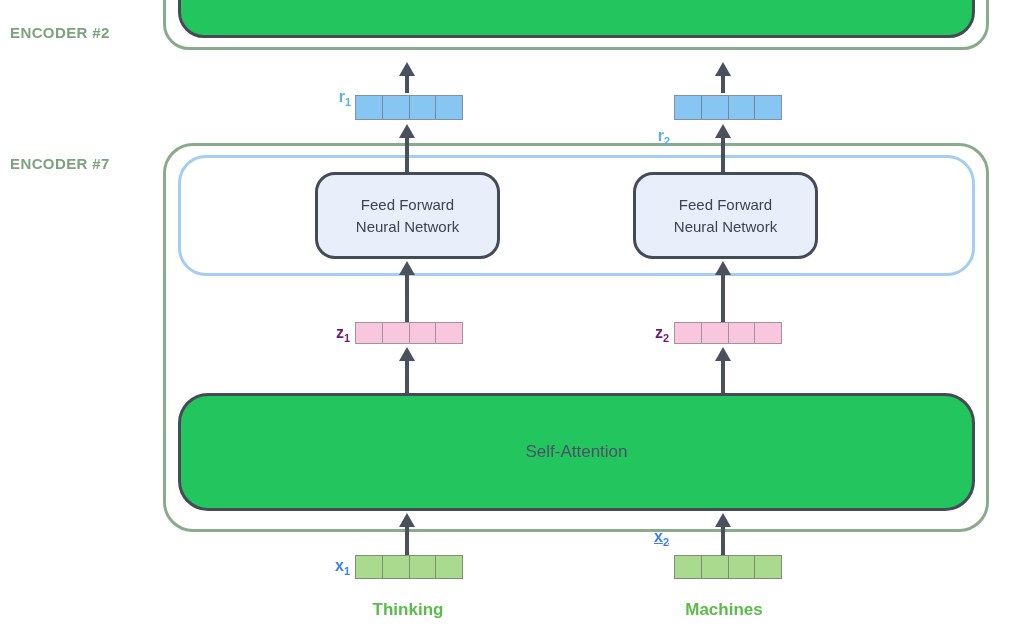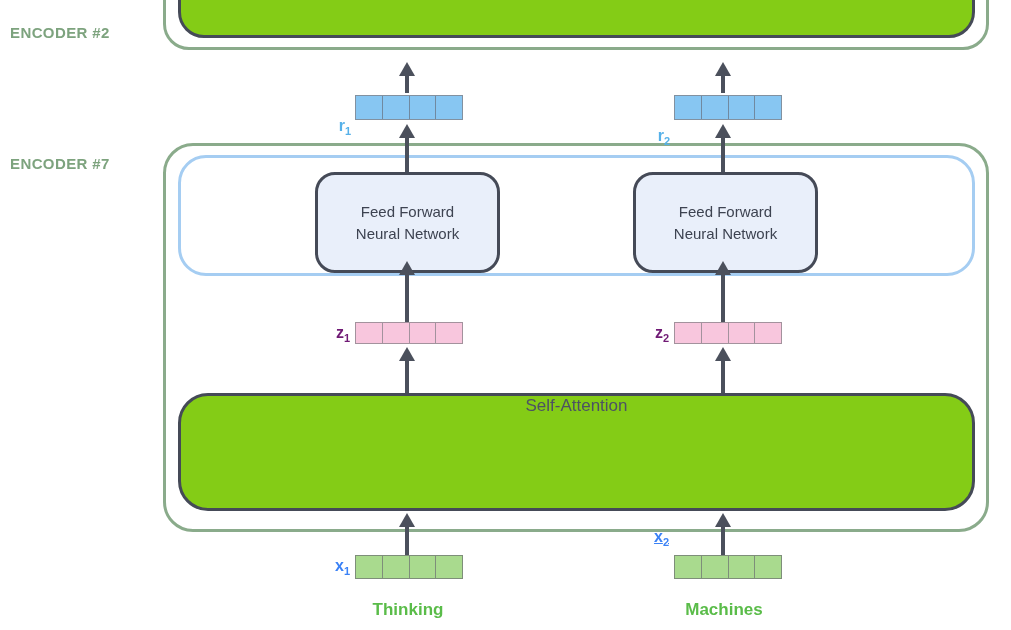--- a/index.html
+++ b/index.html
@@ -27,38 +27,39 @@
   .enc-box {
     position: absolute;
     border: 3px solid #8aab8b;
     border-radius: 26px;
     background: transparent;
     z-index: 1;
   }
   
   .peach-box {
     position: absolute;
-    background: #84cc16;
+    background: #22c55e;
     border: 3px solid #454a57;
     border-radius: 26px;
     z-index: 2;
     display: flex;
+    align-items: center;
     justify-content: center;
   }
   .blue-container {
     position: absolute;
     border: 3px solid #a5cdf2;
     border-radius: 28px;
     background: transparent;
     z-index: 2;
   }
   .ffnn {
     position: absolute;
     width: 185px;
-    height: 101px;
+    height: 87px;
     background: #e9effa;
     border: 3px solid #454a57;
     border-radius: 20px;
     z-index: 3;
     display: flex;
     flex-direction: column;
     align-items: center;
     justify-content: center;
     color: #3d4351;
     font-size: 15px;
@@ -128,21 +129,21 @@
 </style>
 </head>
 <body>
 
 <div id="canvas">
 
   <div class="enc-label" style="top:24px;">ENCODER #2</div>
   <div class="enc-box" style="left:163px; top:-64px; width:826px; height:114px;"></div>
   <div class="peach-box" style="left:178px; top:-62px; width:797px; height:100px;"></div>
 
-  <div class="vec-label lbl-r" style="left:315px; top:117px;"><span>r</span><sub>1</sub></div>
+  <div class="vec-label lbl-r" style="left:315px; top:88px;"><span>r</span><sub>1</sub></div>
   <div class="vector vec-r" style="left:355px; top:95px; height:25px;">
     <span class="cell"></span>
       <span class="cell"></span>
       <span class="cell"></span>
       <span class="cell"></span>
   </div>
   <div class="vec-label lbl-r" style="left:634px; top:99px;margin-top:28px;"><span>r</span><sub>2</sub></div>
   <div class="vector vec-r" style="left:674px; top:95px; height:25px;">
     <span class="cell"></span>
       <span class="cell"></span>

